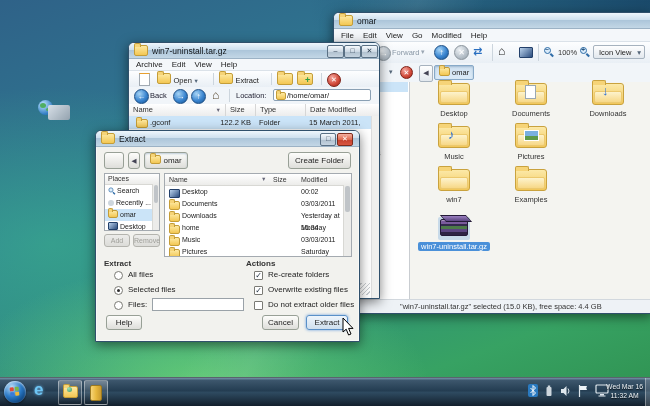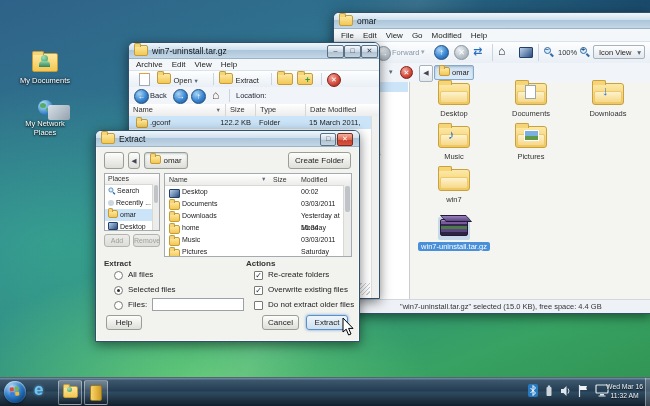--- a/index.html
+++ b/index.html
@@ -100,33 +100,25 @@
   .clock{position:absolute;right:7px;top:5px;text-align:center;font-size:6.8px;line-height:8.5px;color:#eef4f8;text-shadow:0 1px 1px rgba(0,0,0,.8);}
   .showdesk{position:absolute;right:0;top:0;bottom:0;width:4px;background:rgba(255,255,255,.16);border-left:1px solid rgba(255,255,255,.35);}
   .tiny{font-size:7.5px;}
 </style>
 </head>
 <body>
 
 <div class="screen">
   <div class="wall"></div>
 
-  <div class="dicon" style="left:13px;top:53px;">
-    <span class="dart">
-      <span class="fold f22" style="display:inline-block;"></span>
-      <span class="person" style="left:9px;top:2px;"></span><span class="pbody" style="left:7px;top:8px;"></span>
-    </span>
-    <div class="dlab">My Documents</div>
-  </div>
   <div class="dicon" style="left:13px;top:100px;">
     <span class="dart">
       <span class="globe" style="display:inline-block;"><i style="left:2px;top:3px;width:6px;height:5px;"></i><i style="left:8px;top:8px;width:4px;height:3px;"></i></span>
       <span style="position:absolute;left:10px;top:5px;" class="mon"><span class="scr"></span></span>
     </span>
-    <div class="dlab">My Network Places</div>
   </div>
 
   <div class="win" style="left:333px;top:12px;width:317px;height:300px;z-index:1;border-radius:6px 0 0 0;">
     <div class="tbar" style="border-radius:5px 0 0 0;">
       <span class="fold f12"></span>
       <span>omar</span>
     </div>
     <div class="mbar" style="top:16px;height:13px;">
       <span>File</span>
       <span>Edit</span>
@@ -197,20 +189,24 @@
         <div class="nit" style="left:85px;top:44px;">
           <span class="icw"><span class="bfold" style="display:inline-block;"></span>
             <span class="embl" style="left:9px;top:4px;width:13px;height:9px;border:1px solid #fff;background:linear-gradient(#7ab0e0 55%,#5f9a4a 55%);"></span></span>
           <div class="nlab"><span class="pill">Pictures</span></div>
         </div>
 
         <div class="nit" style="left:8px;top:87px;">
           <span class="icw"><span class="bfold" style="display:inline-block;"></span></span>
           <div class="nlab"><span class="pill">win7</span></div>
         </div>
+        <div class="nit" style="left:85px;top:87px;">
+          <span class="icw"><span class="bfold" style="display:inline-block;"></span></span>
+          <div class="nlab"><span class="pill">Examples</span></div>
+        </div>
 
         <div class="nit" style="left:8px;top:130px;">
           <span class="icw" style="margin-top:5px;background:rgba(100,160,220,.3);border-radius:2px;padding:2px;"><span class="rar" style="display:inline-block;"></span></span>
           <div class="nlab"><span class="pill selpill">win7-uninstall.tar.gz</span></div>
         </div>
       </div>
     </div>
     <div style="position:absolute;left:0;right:0;bottom:0;height:14px;background:#eef2f6;border-top:1px solid #d2d8de;font-size:7.5px;color:#333;line-height:14px;padding-left:66px;box-sizing:border-box;">
       <span>"win7-uninstall.tar.gz" selected (15.0 KB), free space: 4.4 GB</span>
     </div>
@@ -252,20 +248,24 @@
       <span class="cnav stopred" style="left:198px;top:2px;width:12px;height:12px;line-height:12px;font-size:7px;"><span>✕</span></span>
     </div>
     <div style="position:absolute;left:0;right:0;top:44px;height:17px;background:#f1f5f9;border-bottom:1px solid #d5dde4;">
       <span class="cnav" style="left:5px;top:2px;"><span>←</span></span>
       <span style="position:absolute;left:21px;top:4px;font-size:7.5px;color:#223;">Back</span>
       <span class="cnav" style="left:44px;top:2px;"><span>→</span></span>
       <span class="cnav" style="left:62px;top:2px;"><span>↑</span></span>
       <span style="position:absolute;left:83px;top:1px;font-size:12px;color:#5a4a32;">⌂</span>
       <span class="vsep" style="left:100px;"></span>
       <span style="position:absolute;left:107px;top:4px;font-size:7.5px;color:#223;">Location:</span>
+      <span style="position:absolute;left:144px;top:2px;width:98px;height:12px;background:#fff;border:1px solid #8aa0b4;border-radius:2px;font-size:7.5px;line-height:11px;padding-left:13px;box-sizing:border-box;">
+        <span class="fold" style="position:absolute;left:2px;top:2px;width:8px;height:6px;"></span>
+        <span>/home/omar/</span>
+      </span>
     </div>
     <div style="position:absolute;left:0;right:0;top:61px;height:12px;">
       <span class="hdrcell" style="left:0;width:97px;"><span>Name</span><span style="position:absolute;right:4px;font-size:5.5px;color:#667;">▼</span></span>
       <span class="hdrcell" style="left:97px;width:30px;"><span>Size</span></span>
       <span class="hdrcell" style="left:127px;width:50px;"><span>Type</span></span>
       <span class="hdrcell" style="left:177px;width:73px;border-right:none;"><span>Date Modified</span></span>
     </div>
     <div style="position:absolute;left:0;right:0;top:73px;bottom:0;background:#fff;">
       <div class="selrow" style="position:absolute;left:0;right:7px;top:0;height:13px;font-size:7.5px;line-height:13px;">
         <span class="fold" style="position:absolute;left:7px;top:3px;width:10px;height:7px;"></span>

